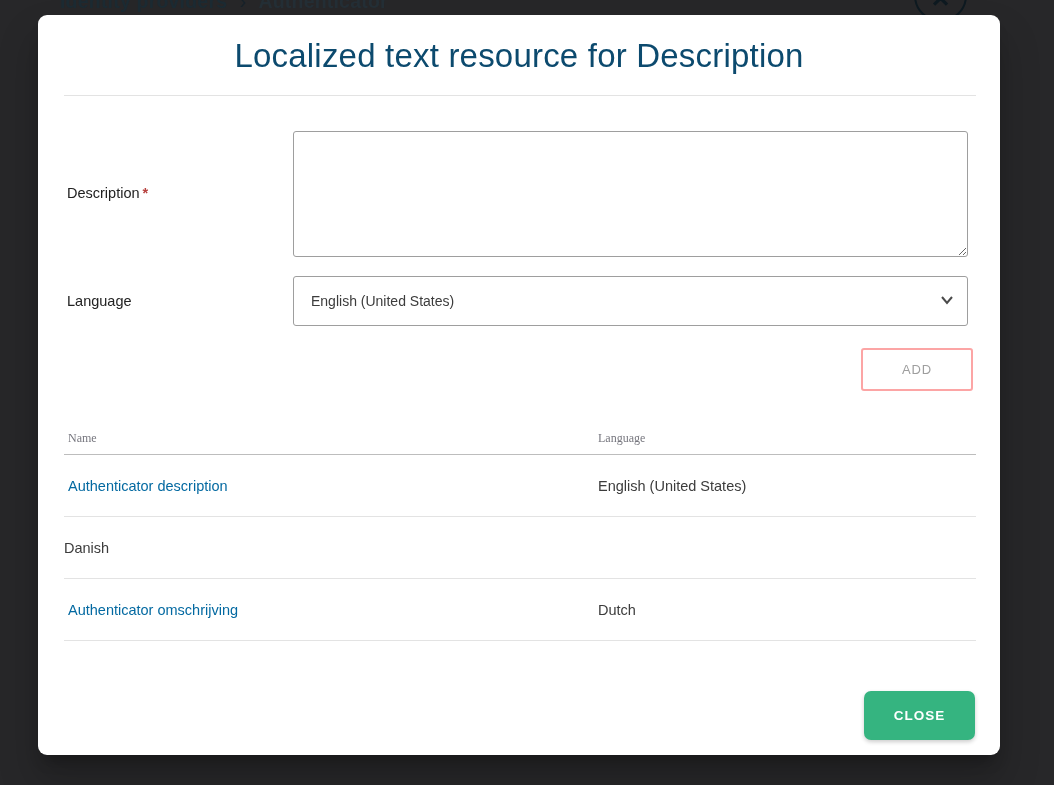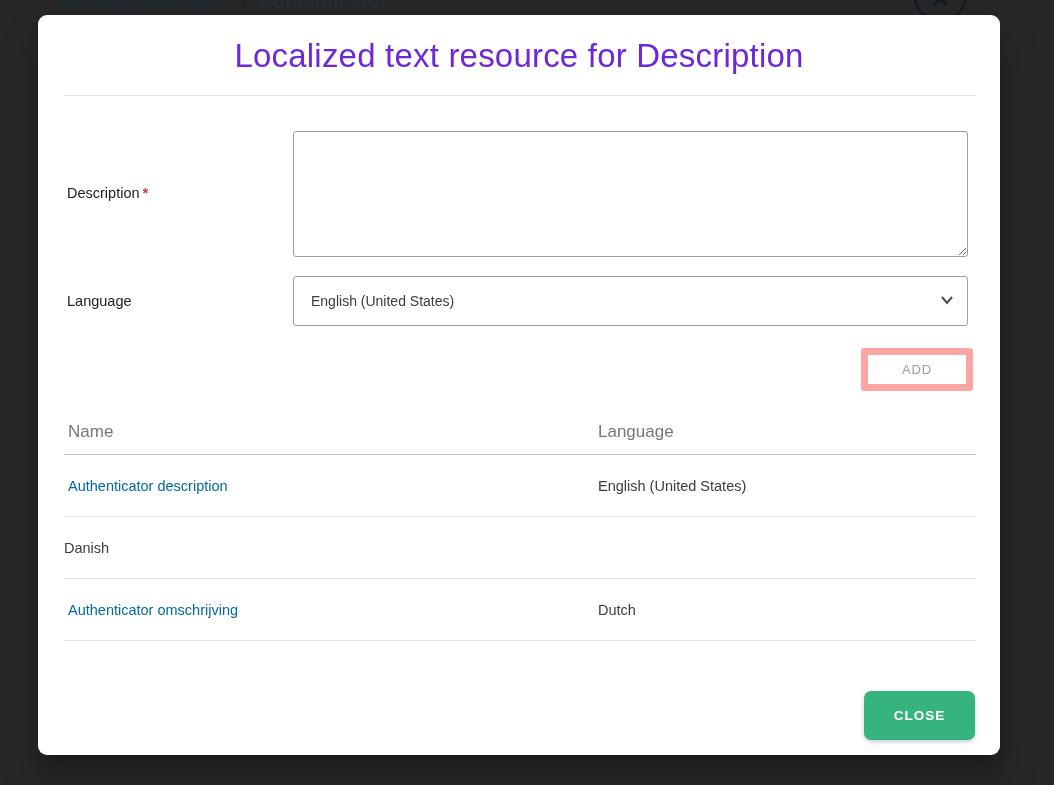--- a/index.html
+++ b/index.html
@@ -58,21 +58,21 @@
   }
 
   .dialog-title {
     position: absolute;
     top: 22px;
     left: 0;
     right: 0;
     text-align: center;
     font-size: 33px;
     font-weight: 400;
-    color: #6d28d9;
+    color: #0c4a6e;
     letter-spacing: .2px;
   }
   .title-divider {
     position: absolute;
     top: 80px;
     left: 26px;
     right: 24px;
     height: 1px;
     background: #e3e3e3;
   }
@@ -131,42 +131,43 @@
     pointer-events: none;
   }
 
   .add-button {
     position: absolute;
     left: 823px;
     top: 333px;
     width: 112px;
     height: 43px;
     background: #ffffff;
-    border: 7px solid #fca5a5;
+    border: 2px solid #fca5a5;
     border-radius: 3px;
     color: #9e9e9e;
     font-family: "Liberation Sans", sans-serif;
     font-size: 13px;
     letter-spacing: .9px;
     cursor: pointer;
   }
 
   .res-table {
     position: absolute;
     left: 26px;
     top: 407px;
     width: 912px;
   }
   .res-header {
     display: flex;
-    align-items: flex-start;
+    align-items: center;
     height: 33px;
     border-bottom: 1px solid #bdbdbd;
     color: #76767e;
-    font-size: 17px;
+    font-size: 12px;
+    font-family: Liberation Serif, serif;
   }
   .res-row {
     display: flex;
     align-items: center;
     height: 62px;
     border-bottom: 1px solid #e3e3e3;
     font-size: 14.5px;
   }
   .res-row:first-of-type { height: 66px; }
   .col-name { width: 534px; padding-left: 4px; }

